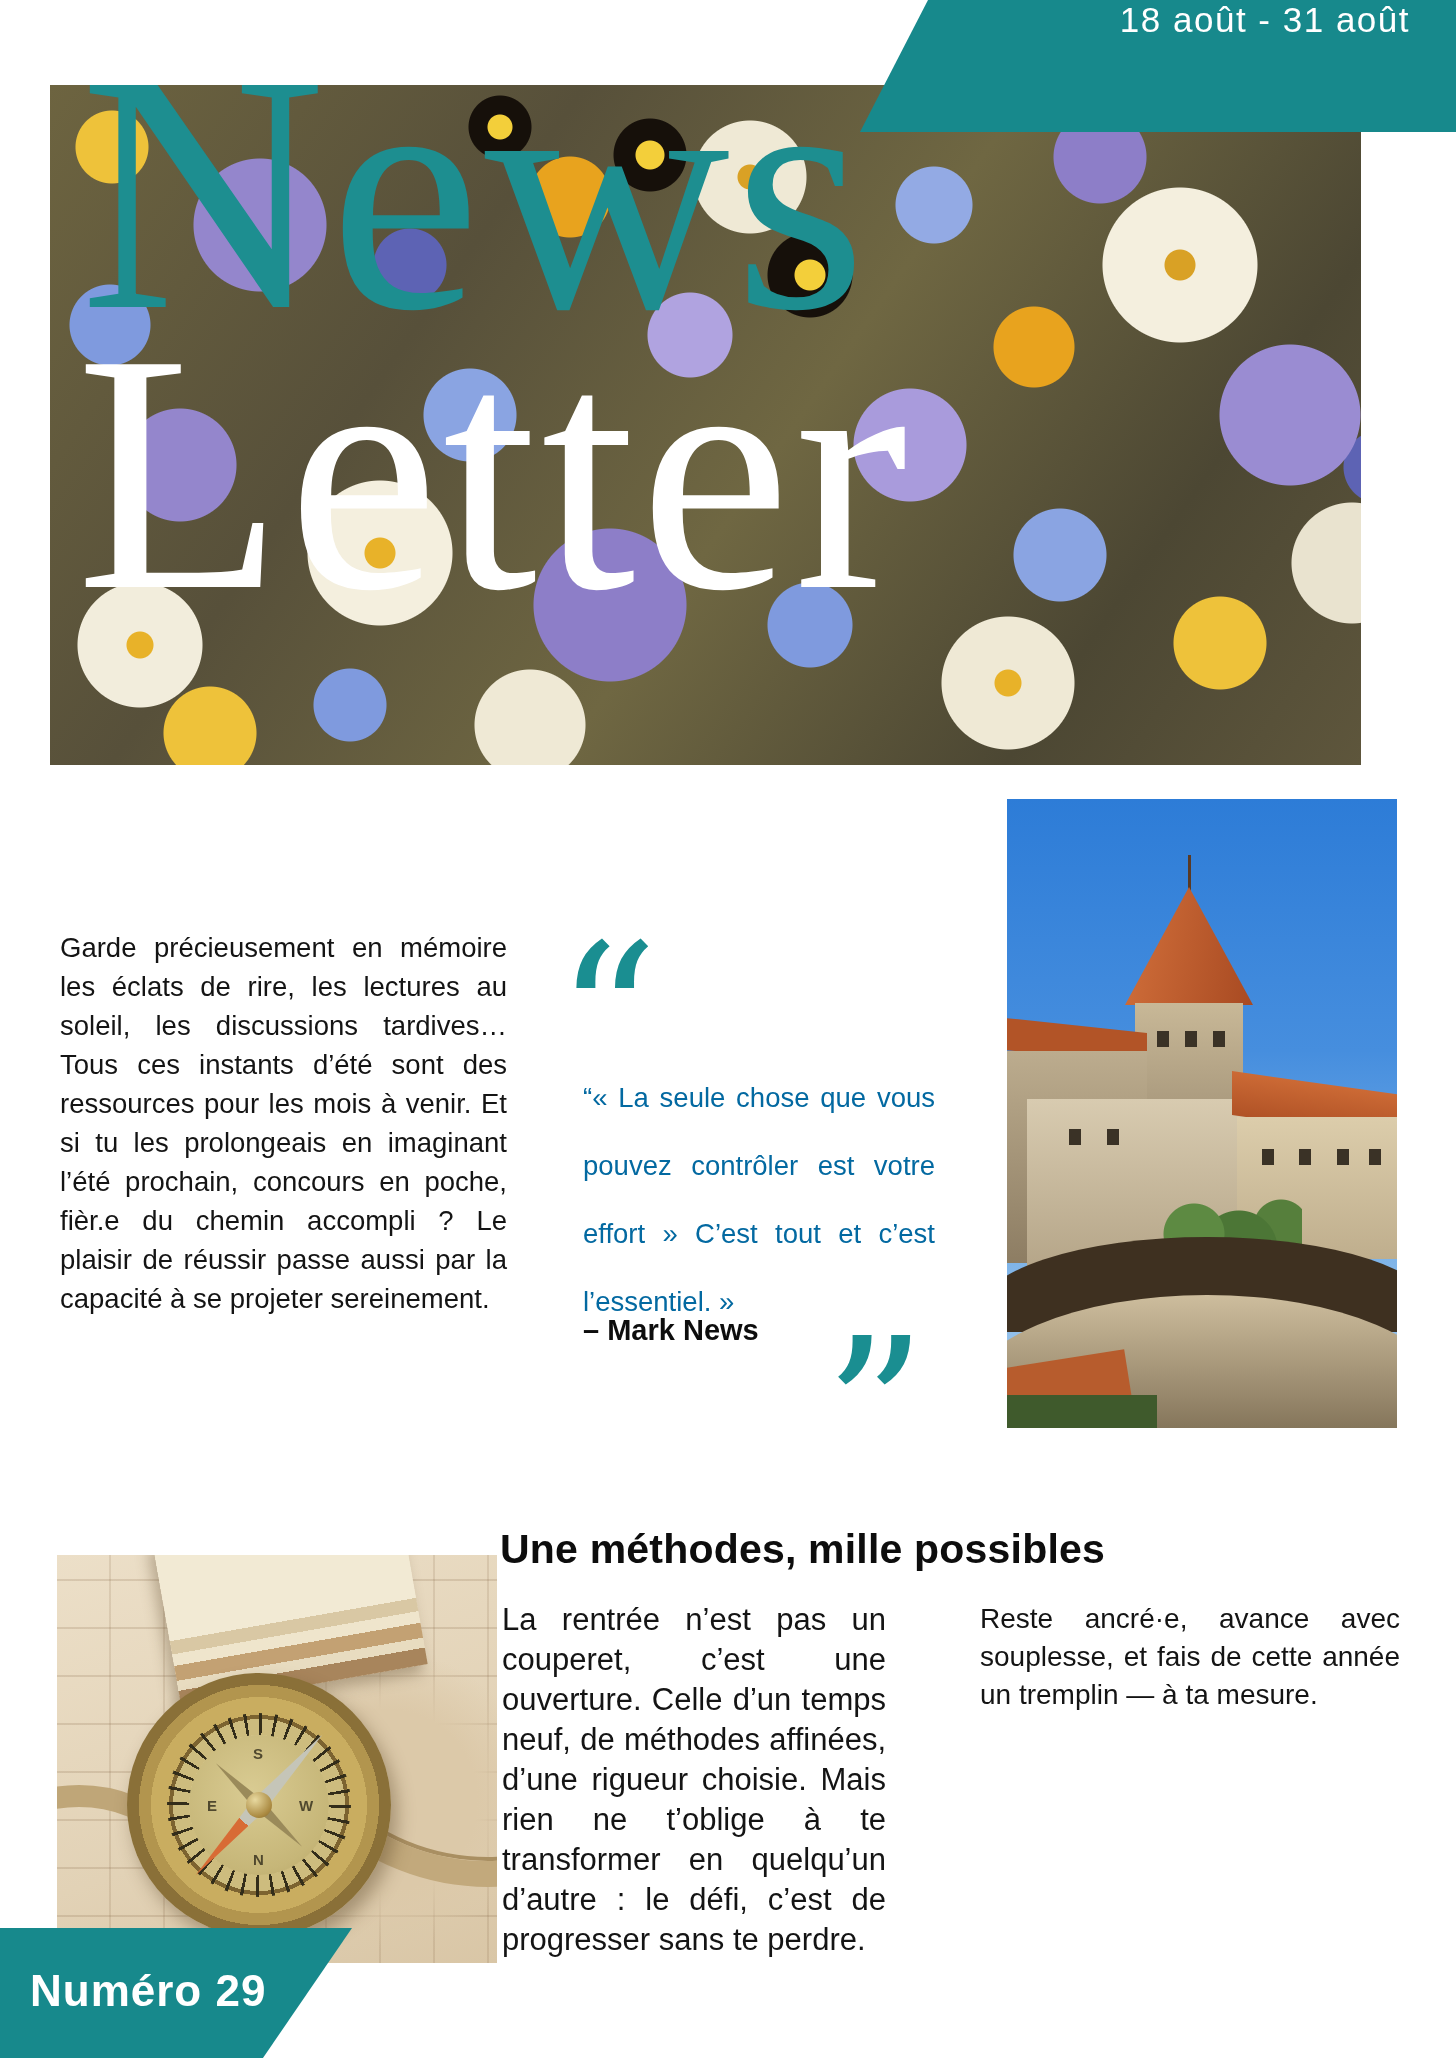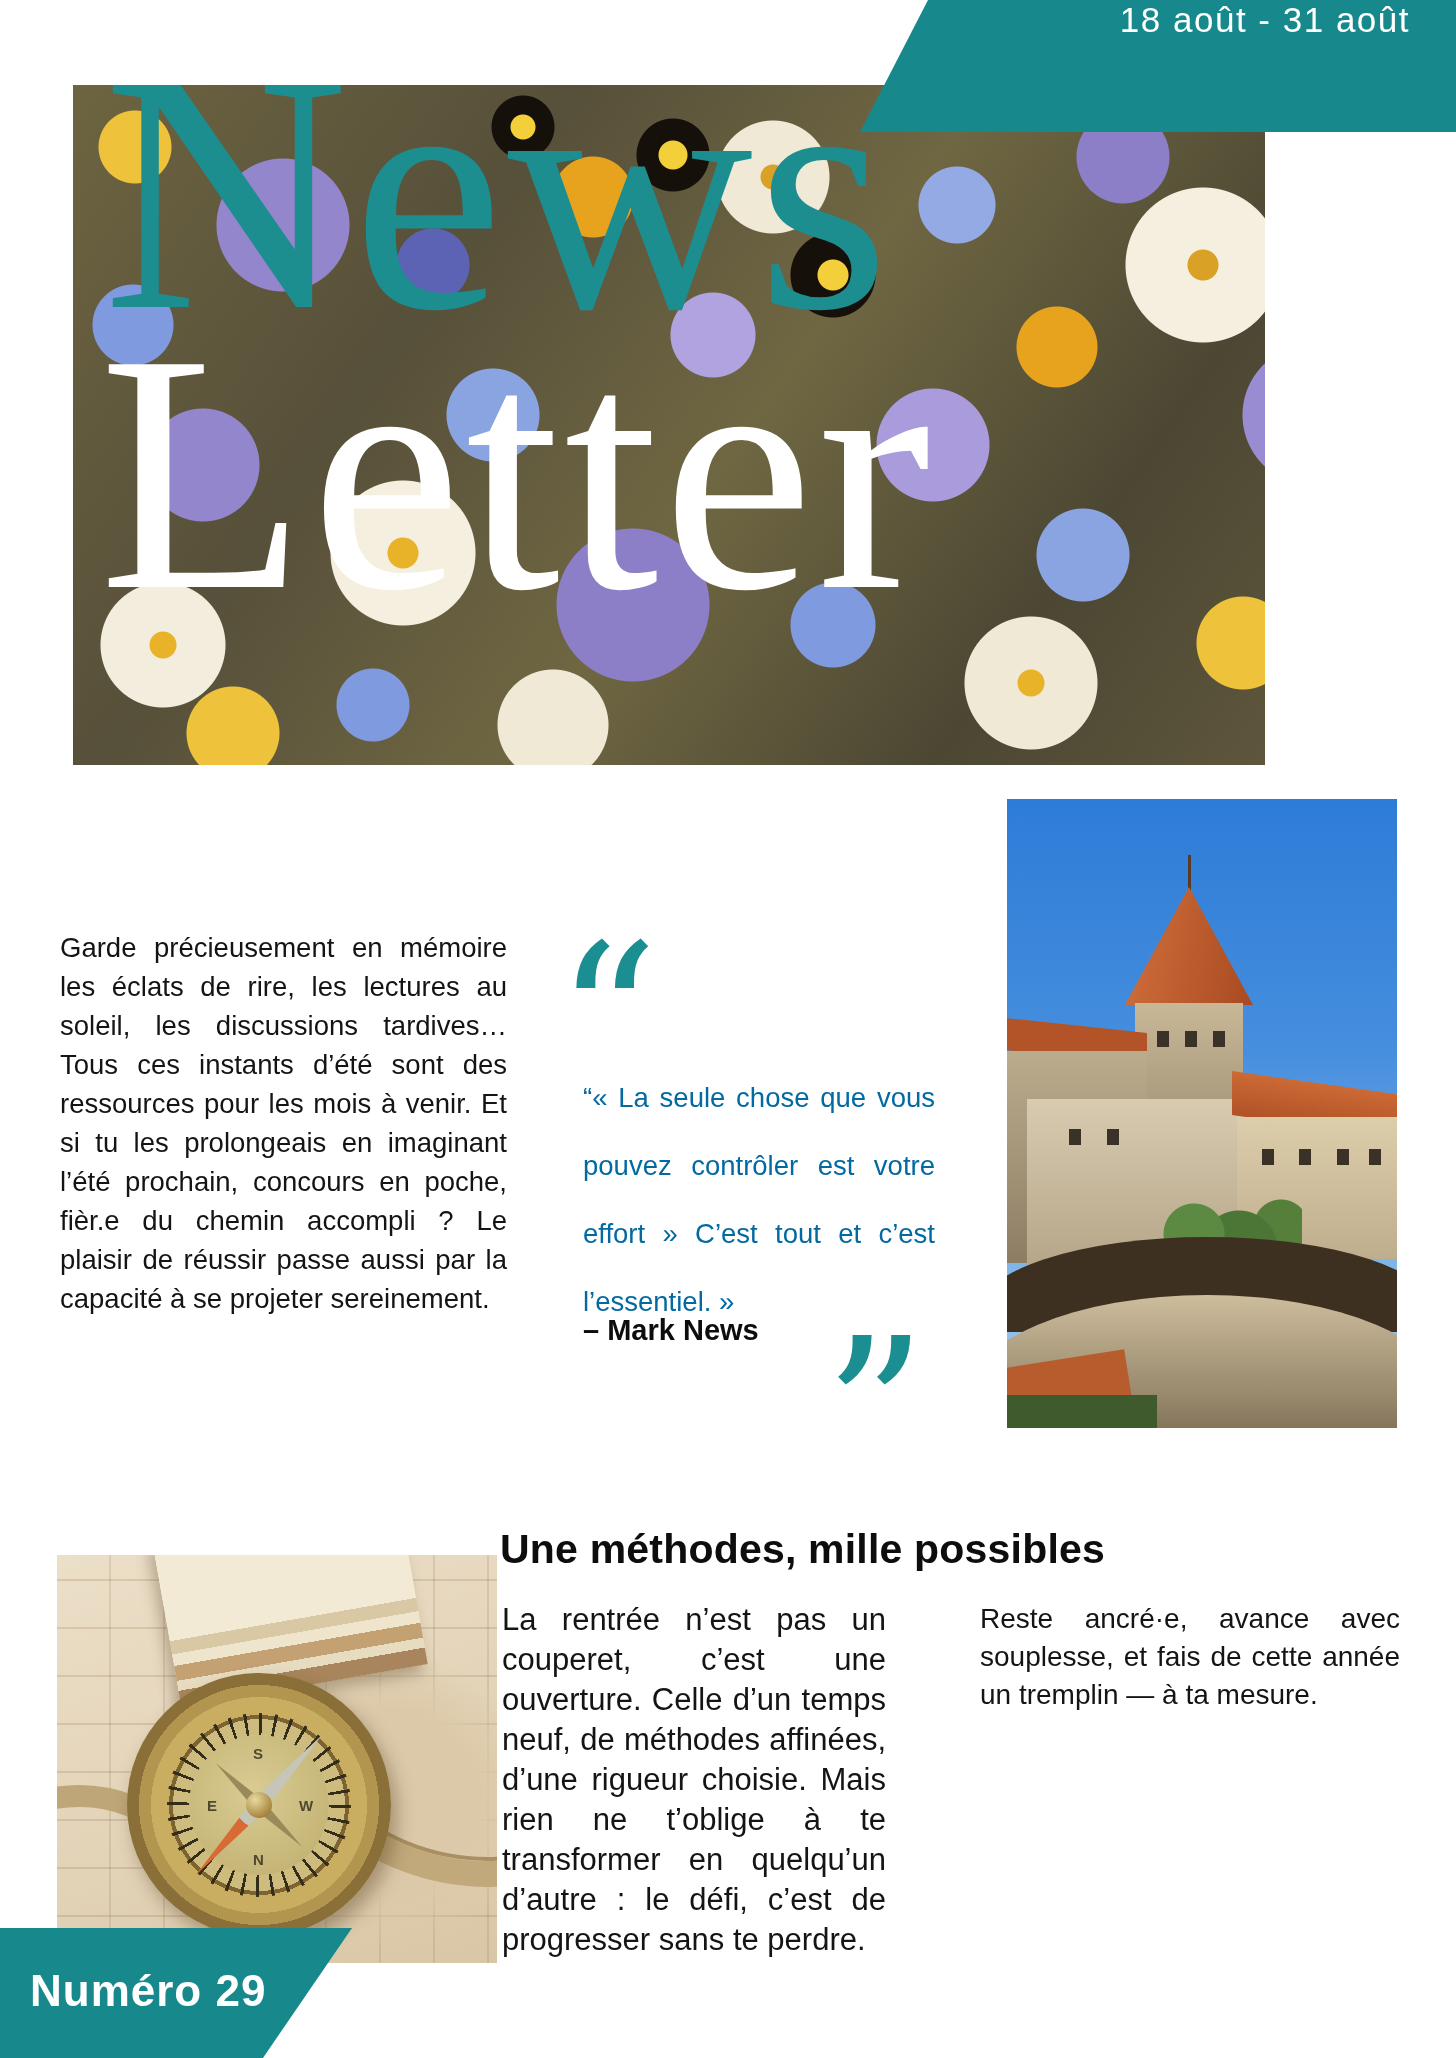--- a/index.html
+++ b/index.html
@@ -6,21 +6,21 @@
   .page{position:relative;width:1456px;height:2058px;background:#ffffff;overflow:hidden;
         font-family:"Liberation Sans",sans-serif;color:#111111;}
 
   
   .top-ribbon{position:absolute;top:0;right:0;width:600px;height:132px;background:#17898c;
     clip-path:polygon(72px 0,100% 0,100% 100%,4px 100%);z-index:10;
     display:flex;align-items:flex-start;justify-content:flex-end;}
   .top-ribbon .date{color:#ffffff;font-size:35px;letter-spacing:1.5px;padding-right:46px;padding-bottom:6px;}
 
   
-  .hero{position:absolute;left:50px;top:85px;width:1192px;height:680px;overflow:hidden;z-index:1;
+  .hero{position:absolute;left:50px;top:85px;width:1311px;height:680px;overflow:hidden;z-index:1;
     background-image:
       radial-gradient(circle at 90px 560px,#e8b229 0 13px,#0000 14px),
       radial-gradient(circle at 330px 468px,#e8b229 0 15px,#0000 16px),
       radial-gradient(circle at 1130px 180px,#d9a125 0 15px,#0000 16px),
       radial-gradient(circle at 958px 598px,#e8b229 0 13px,#0000 14px),
       radial-gradient(circle at 700px 92px,#d9a125 0 12px,#0000 13px),
       radial-gradient(circle at 600px 70px,#f3cf3a 0 14px,#0000 15px),
       radial-gradient(circle at 760px 190px,#f3cf3a 0 15px,#0000 16px),
       radial-gradient(circle at 450px 42px,#f3cf3a 0 12px,#0000 13px),
       radial-gradient(circle at 600px 70px,#16100a 0 36px,#0000 37px),
@@ -48,21 +48,21 @@
       radial-gradient(circle at 300px 620px,#7f9ade 0 36px,#0000 37px),
       radial-gradient(circle at 884px 120px,#93aae4 0 38px,#0000 39px),
       radial-gradient(circle at 360px 180px,#5d63b4 0 36px,#0000 37px),
       radial-gradient(circle at 1330px 382px,#5d63b4 0 36px,#0000 37px),
       radial-gradient(circle at 160px 648px,#eec23a 0 46px,#0000 47px),
       radial-gradient(circle at 520px 112px,#e8a31e 0 40px,#0000 41px),
       radial-gradient(circle at 1170px 558px,#eec23a 0 46px,#0000 47px),
       radial-gradient(circle at 984px 262px,#e8a31e 0 40px,#0000 41px),
       radial-gradient(circle at 62px 62px,#eec23a 0 36px,#0000 37px),
       radial-gradient(circle at 1420px 240px,#e8a31e 0 36px,#0000 37px),
-      linear-gradient(125deg,#6d6440 0%,#57503a 30%,#6f6742 55%,#4c4733 80%,#5e563c 100%); margin-left: 23px;}
+      linear-gradient(125deg,#6d6440 0%,#57503a 30%,#6f6742 55%,#4c4733 80%,#5e563c 100%);}
   .masthead-news{position:absolute;left:30px;top:-62px;font-family:"Liberation Serif",serif;
     font-size:340px;line-height:1;letter-spacing:4px;color:#1d8e90;}
   .masthead-letter{position:absolute;left:26px;top:218px;font-family:"Liberation Serif",serif;
     font-size:340px;line-height:1;letter-spacing:4px;color:#ffffff;}
 
   
   .a1-title{position:absolute;left:60px;top:828px;width:480px;font-size:41px;font-weight:700;
     line-height:45px;color:#0d0d0d;letter-spacing:.2px;}
   .a1-body{position:absolute;left:60px;top:928px;width:447px;font-size:27.5px;line-height:39px;
     text-align:justify;color:#141414;}

